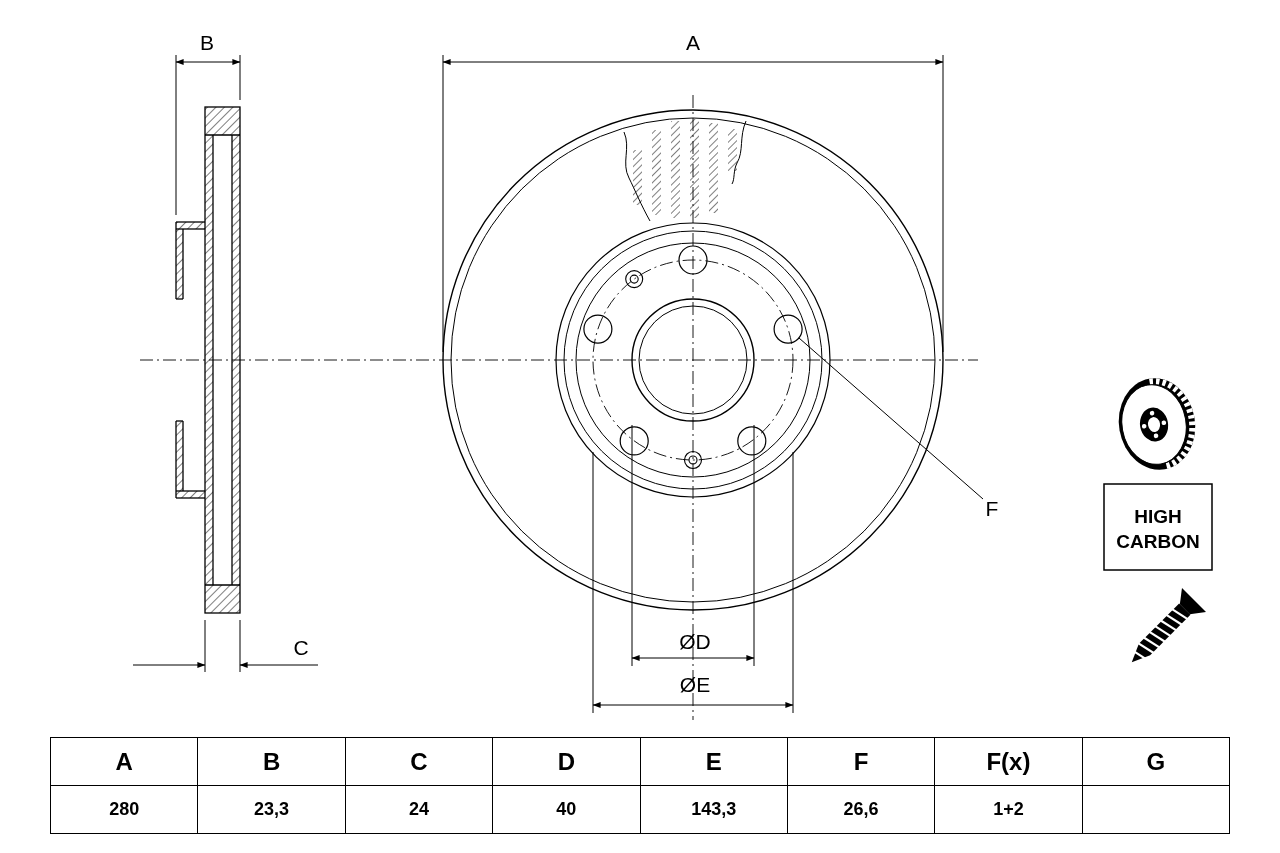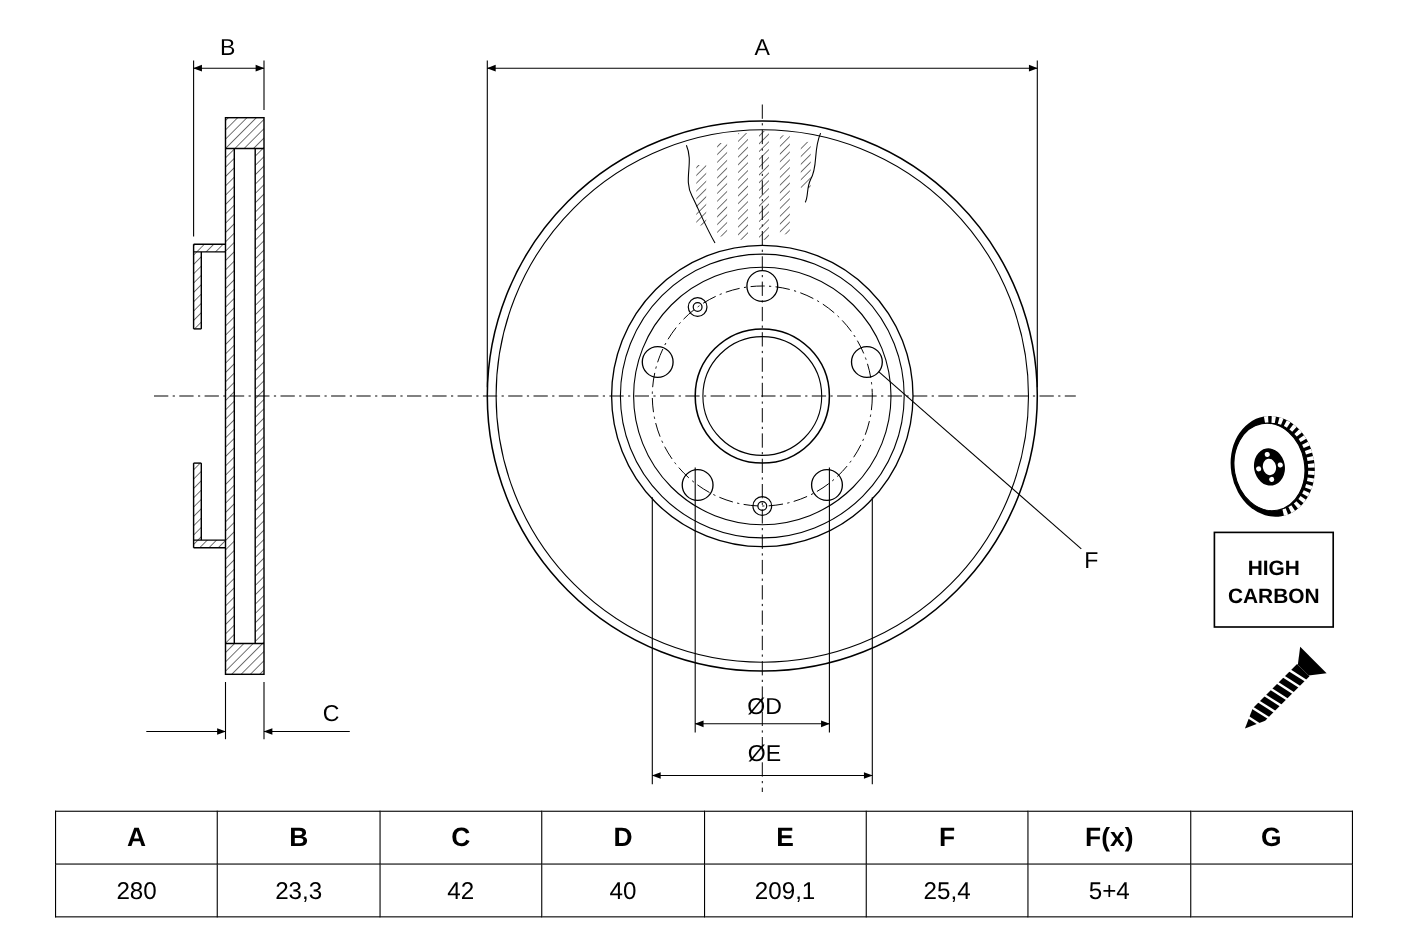--- a/index.html
+++ b/index.html
@@ -23,21 +23,21 @@
   }
   .dim-table th, .dim-table td {
     border: 1px solid #000;
     height: 48px;
     text-align: center;
     vertical-align: middle;
     color: #000;
     padding: 0;
   }
   .dim-table th { font-size: 24px; font-weight: bold; }
-  .dim-table td { font-size: 22px; font-weight: normal; }
+  .dim-table td { font-size: 18px; font-weight: bold; }
   svg text { font-family: "Liberation Sans", sans-serif; }
 </style>
 </head>
 <body>
 
 <div class="canvas">
 
   <svg class="drawing" width="1280" height="737" viewBox="0 0 1280 737">
     <defs>
       <pattern id="hatch" patternUnits="userSpaceOnUse" width="6" height="6" patternTransform="rotate(45)">
@@ -206,23 +206,23 @@
         <th>E</th>
         <th>F</th>
         <th>F(x)</th>
         <th>G</th>
       </tr>
     </thead>
     <tbody>
       <tr>
         <td>280</td>
         <td>23,3</td>
-        <td>42</td>
+        <td>24</td>
         <td>40</td>
-        <td>209,1</td>
-        <td>25,4</td>
-        <td>5+4</td>
+        <td>143,3</td>
+        <td>26,6</td>
+        <td>1+2</td>
         <td></td>
       </tr>
     </tbody>
   </table>
 
 </div>
 
 </body></html>

